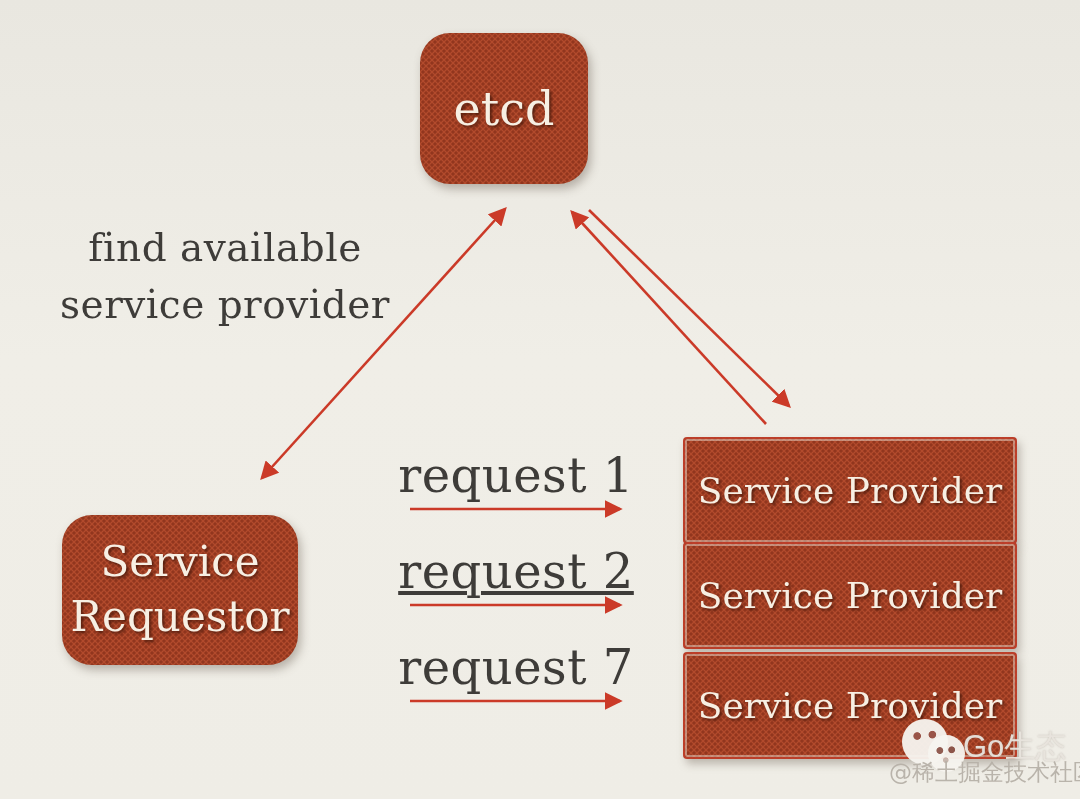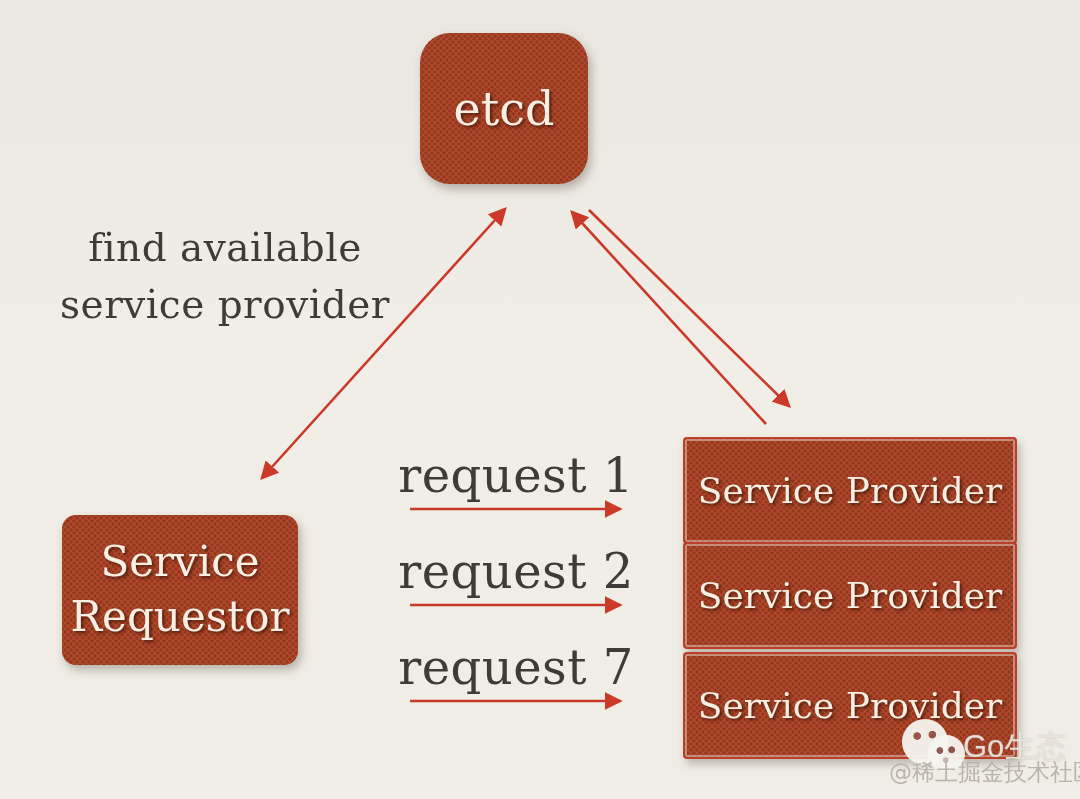--- a/index.html
+++ b/index.html
@@ -26,39 +26,39 @@
     background-color:var(--box);
     background-image:
       radial-gradient(circle,rgba(120,38,18,.55) 1.3px,transparent 2px),
       radial-gradient(circle,rgba(120,38,18,.55) 1.3px,transparent 2px);
     background-size:6px 6px;
     background-position:0 0,3px 3px;
     box-shadow:3px 5px 10px rgba(105,92,80,.42);
     text-shadow:2px 2px 3px rgba(60,20,8,.75);
   }
   .node-etcd{left:420px;top:33px;width:168px;height:151px;border-radius:30px;font-size:46px;}
-  .node-requestor{left:62px;top:515px;width:236px;height:150px;border-radius:14px;font-size:42px;line-height:1.3;padding:0 10px;text-align:center;}
+  .node-requestor{left:62px;top:515px;width:236px;height:150px;border-radius:30px;font-size:42px;line-height:1.3;padding:0 10px;text-align:center;}
   .node-provider{
     left:683px;width:334px;height:107px;border-radius:4px;font-size:36px;white-space:nowrap;
     border:2px solid rgba(192,62,42,.85);
     box-shadow:inset 0 0 0 2px rgba(240,234,224,.45),3px 5px 9px rgba(105,92,80,.38);
   }
   .provider-1{top:437px;}
   .provider-2{top:542px;}
   .provider-3{top:652px;}
   .edge-label{
     position:absolute;z-index:3;color:var(--text);text-align:center;
     font-size:48px;letter-spacing:.5px;
   }
   .lbl-find{left:45px;top:220px;width:360px;font-size:39px;line-height:1.45;}
   .lbl-register{left:450px;top:302px;width:300px;font-size:43px;white-space:nowrap;}
   .lbl-health{left:640px;top:250px;width:300px;font-size:42px;white-space:nowrap;}
   .lbl-req{width:300px;left:366px;white-space:nowrap;}
   .lbl-req1{top:447px;}
-  .lbl-req2{top:543px;}
+  .lbl-req2{top:543px;text-decoration:underline;}
   .lbl-req3{top:639px;}
   .watermark{position:absolute;z-index:5;left:0;top:0;width:1080px;height:799px;pointer-events:none;}
   .wm-face{position:absolute;border-radius:50%;}
   .wm-face-big{
     left:902px;top:719px;width:46px;height:46px;opacity:.95;
     background:
       radial-gradient(circle at 33% 37%,#9a564a 3.4px,transparent 4.2px),
       radial-gradient(circle at 66% 34%,#9a564a 3.4px,transparent 4.2px),
       #f7f5f0;
   }

